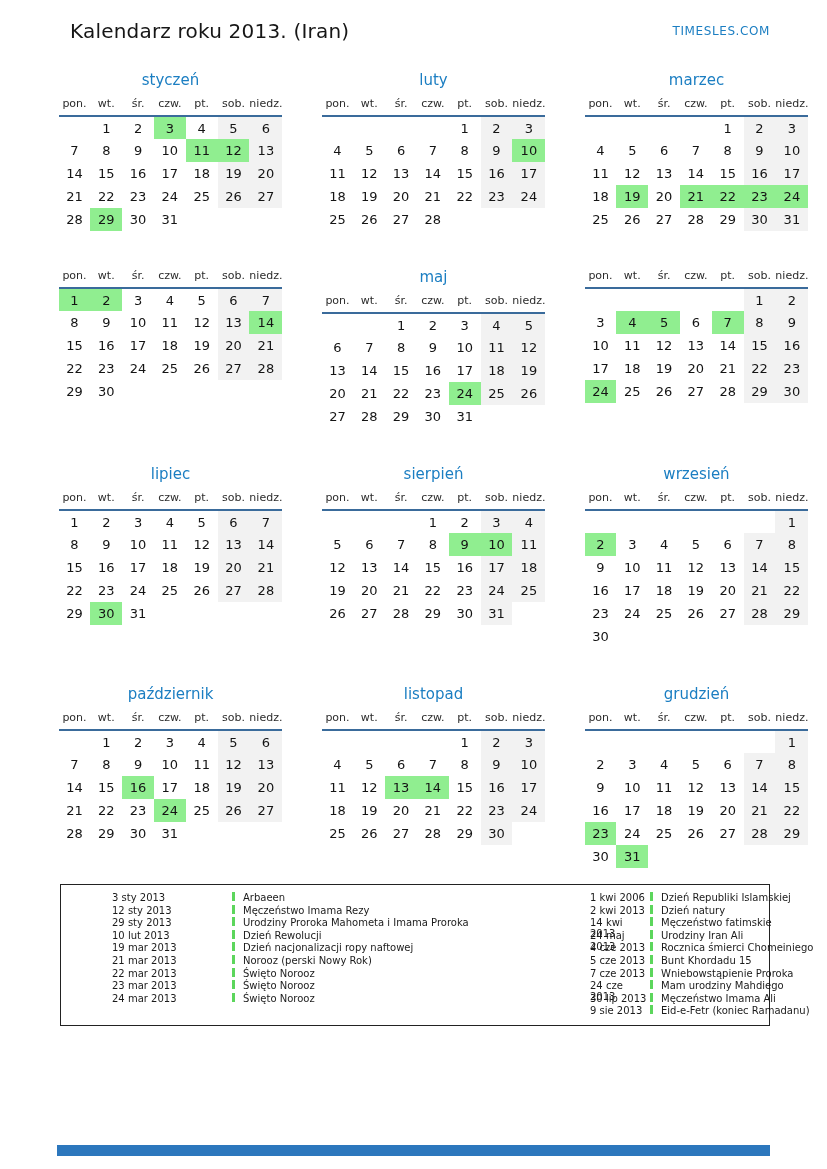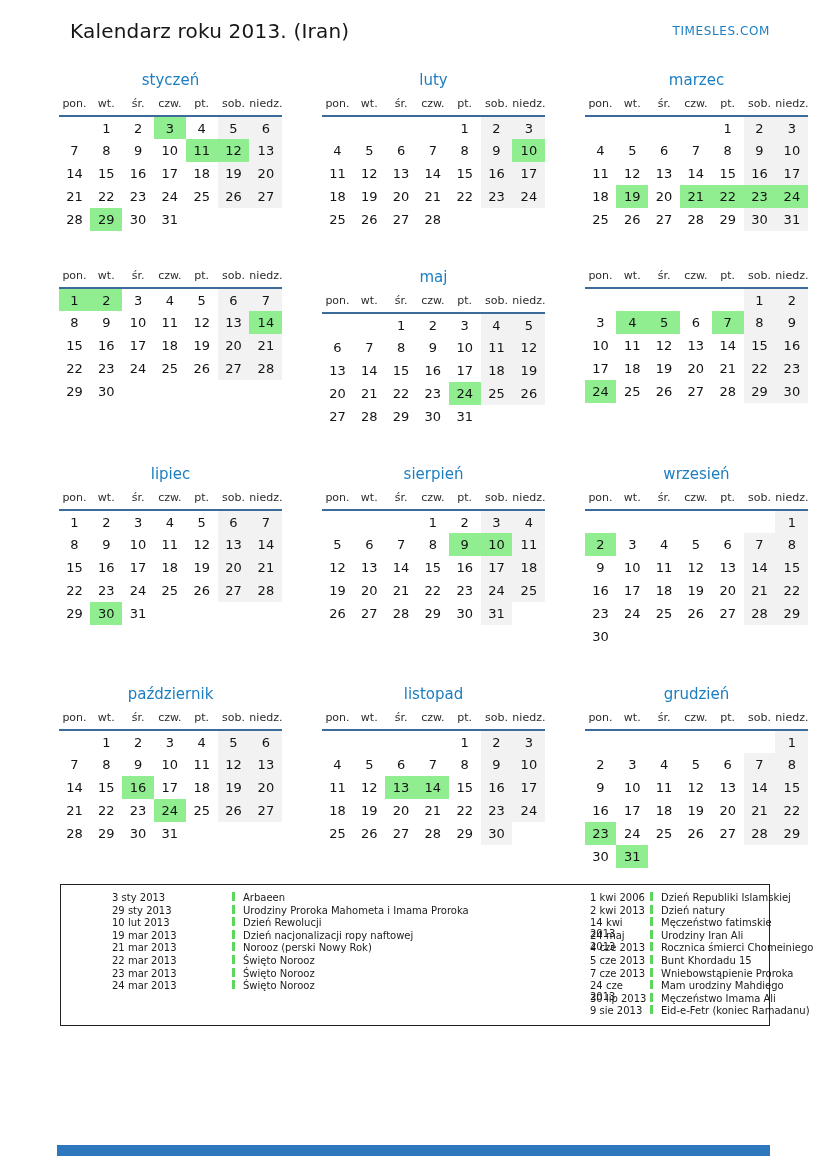--- a/index.html
+++ b/index.html
@@ -893,20 +893,25 @@
   </div>
 
 <div class="holiday-box">
   <div class="holiday-col left">
       <div class="holiday-row">
         <span class="h-date">3 sty 2013</span>
         <span class="h-bar"></span>
         <span class="h-name">Arbaeen</span>
       </div>
       <div class="holiday-row">
+        <span class="h-date">12 sty 2013</span>
+        <span class="h-bar"></span>
+        <span class="h-name">Męczeństwo Imama Rezy</span>
+      </div>
+      <div class="holiday-row">
         <span class="h-date">29 sty 2013</span>
         <span class="h-bar"></span>
         <span class="h-name">Urodziny Proroka Mahometa i Imama Proroka</span>
       </div>
       <div class="holiday-row">
         <span class="h-date">10 lut 2013</span>
         <span class="h-bar"></span>
         <span class="h-name">Dzień Rewolucji</span>
       </div>
       <div class="holiday-row">

